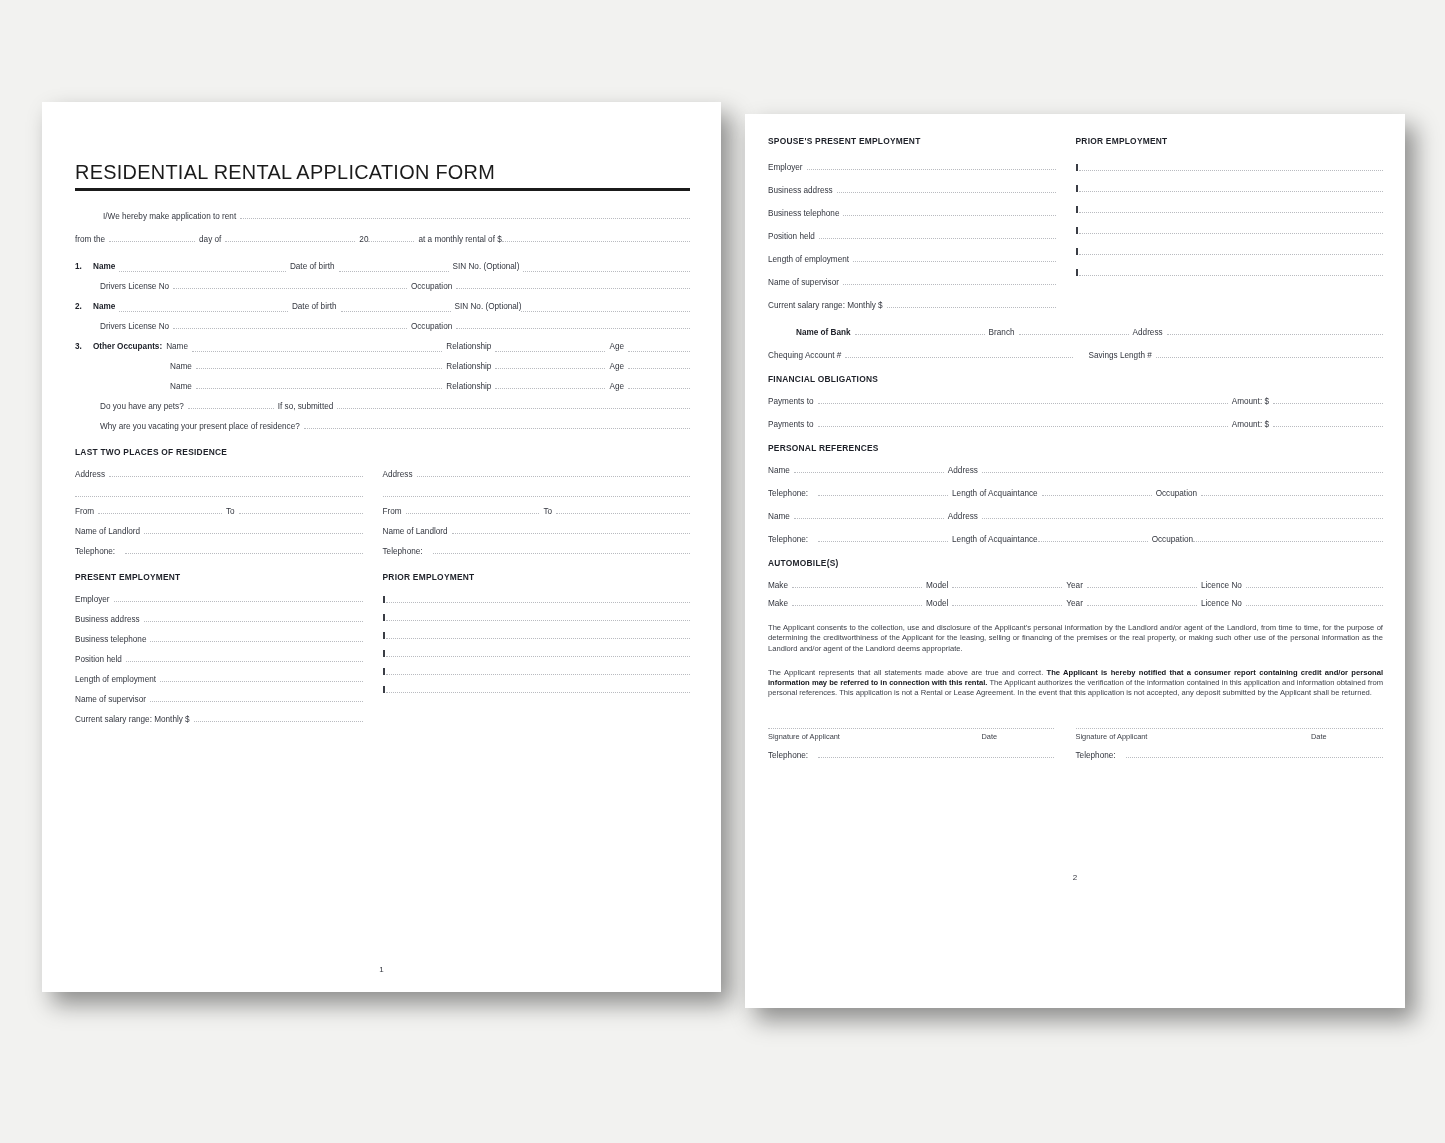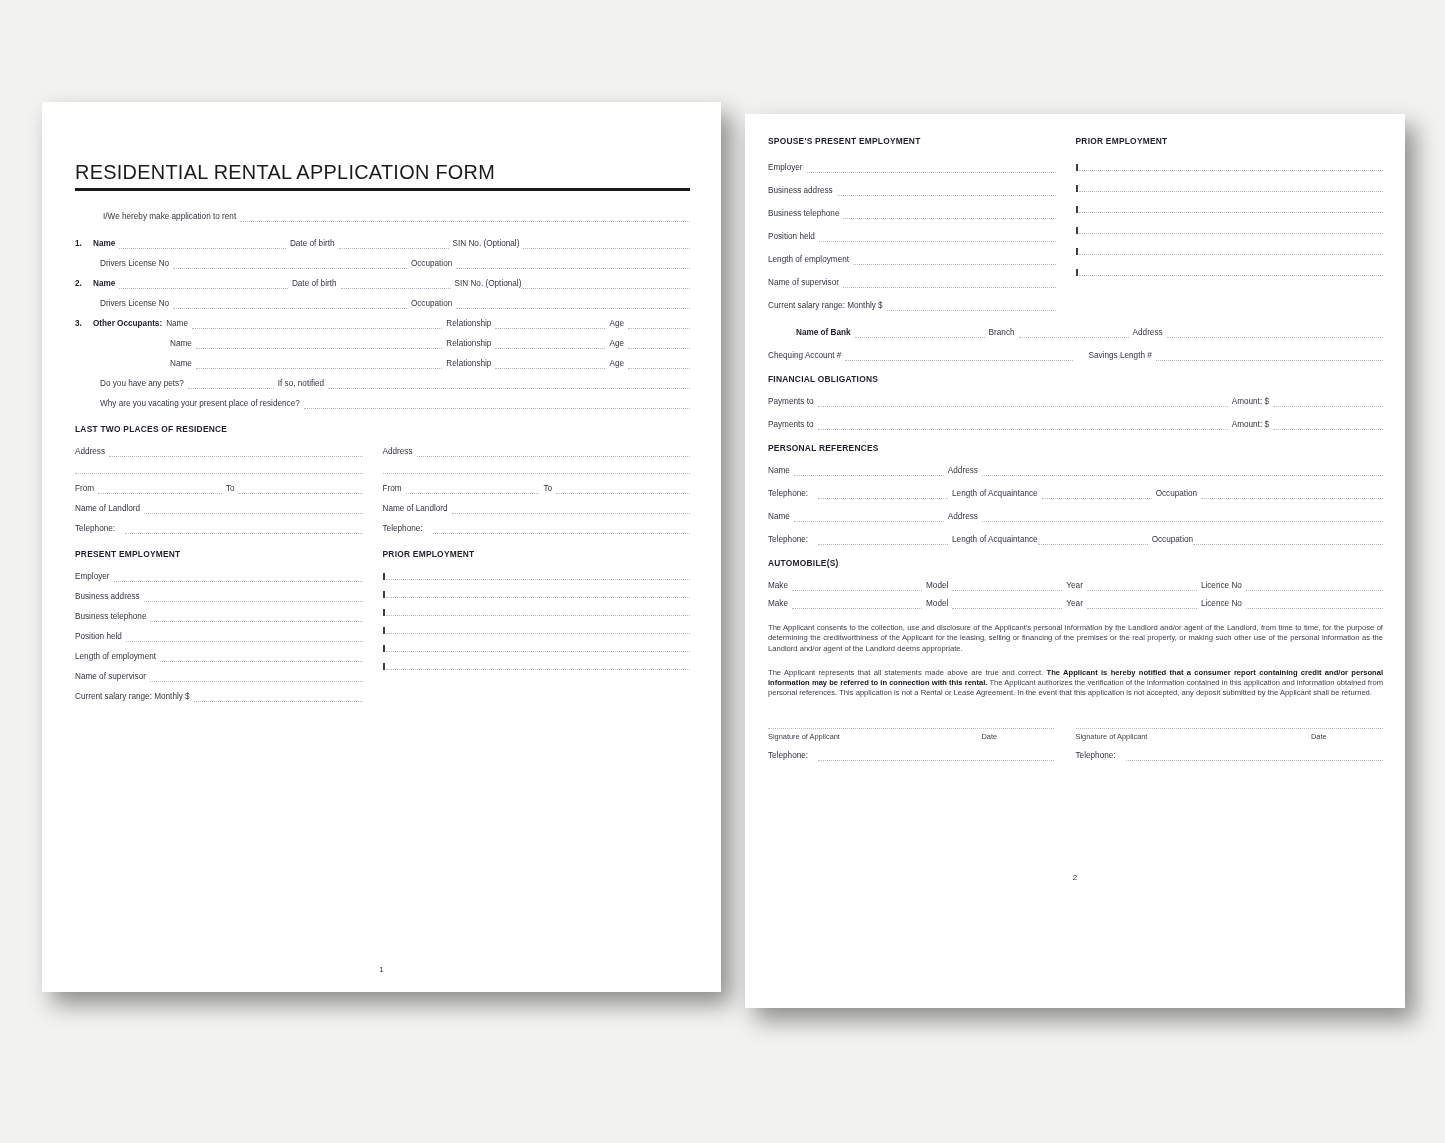--- a/index.html
+++ b/index.html
@@ -36,21 +36,21 @@
   .title-rule{
     margin-top:4px;
     height:3px;
     background:#1b1b1b;
     width:615px;
   }
 
   
   .row{
     display:flex;
-    align-items:flex-end;
+    align-items:flex-start;
     font-size:8.2px;
     color:#33363f;
     line-height:11px;
     margin-top:12px;
     white-space:nowrap;
   }
   .row.tight{ margin-top:9px; }
   .row.tight2{ margin-top:7px; }
   .lbl{ flex:0 0 auto; }
   .lbl.b{ font-weight:bold; color:#20232b; }
@@ -155,20 +155,35 @@
 
     <div class="doc-title">RESIDENTIAL RENTAL APPLICATION FORM</div>
     <div class="title-rule"></div>
 
     <div class="row" style="margin-top:20px;padding-left:28px;">
       <span class="lbl">I/We hereby make application to rent</span>
       <span class="sp"></span>
       <span class="dot"></span>
     </div>
 
+    <div class="row">
+      <span class="lbl">from the</span>
+      <span class="sp"></span>
+      <span class="dot w2"></span>
+      <span class="sp"></span>
+      <span class="lbl">day of</span>
+      <span class="sp"></span>
+      <span class="dot w4"></span>
+      <span class="sp"></span>
+      <span class="lbl">20</span>
+      <span class="dot w6"></span>
+      <span class="sp"></span>
+      <span class="lbl">at a monthly rental of $</span>
+      <span class="dot"></span>
+    </div>
 
 
     <div class="row numrow" style="margin-top:16px;">
       <span class="num">1.</span>
       <span class="lbl b">Name</span>
       <span class="sp"></span>
       <span class="dot"></span>
       <span class="sp"></span>
       <span class="lbl">Date of birth</span>
       <span class="sp"></span>
@@ -254,21 +269,21 @@
       <span class="lbl">Age</span>
       <span class="sp"></span>
       <span class="dot w1"></span>
     </div>
 
     <div class="row tight ind">
       <span class="lbl">Do you have any pets?</span>
       <span class="sp"></span>
       <span class="dot w2"></span>
       <span class="sp"></span>
-      <span class="lbl">If so, notified</span>
+      <span class="lbl">If so, submitted</span>
       <span class="sp"></span>
       <span class="dot"></span>
     </div>
 
     <div class="row tight ind">
       <span class="lbl">Why are you vacating your present place of residence?</span>
       <span class="sp"></span>
       <span class="dot"></span>
     </div>
 

